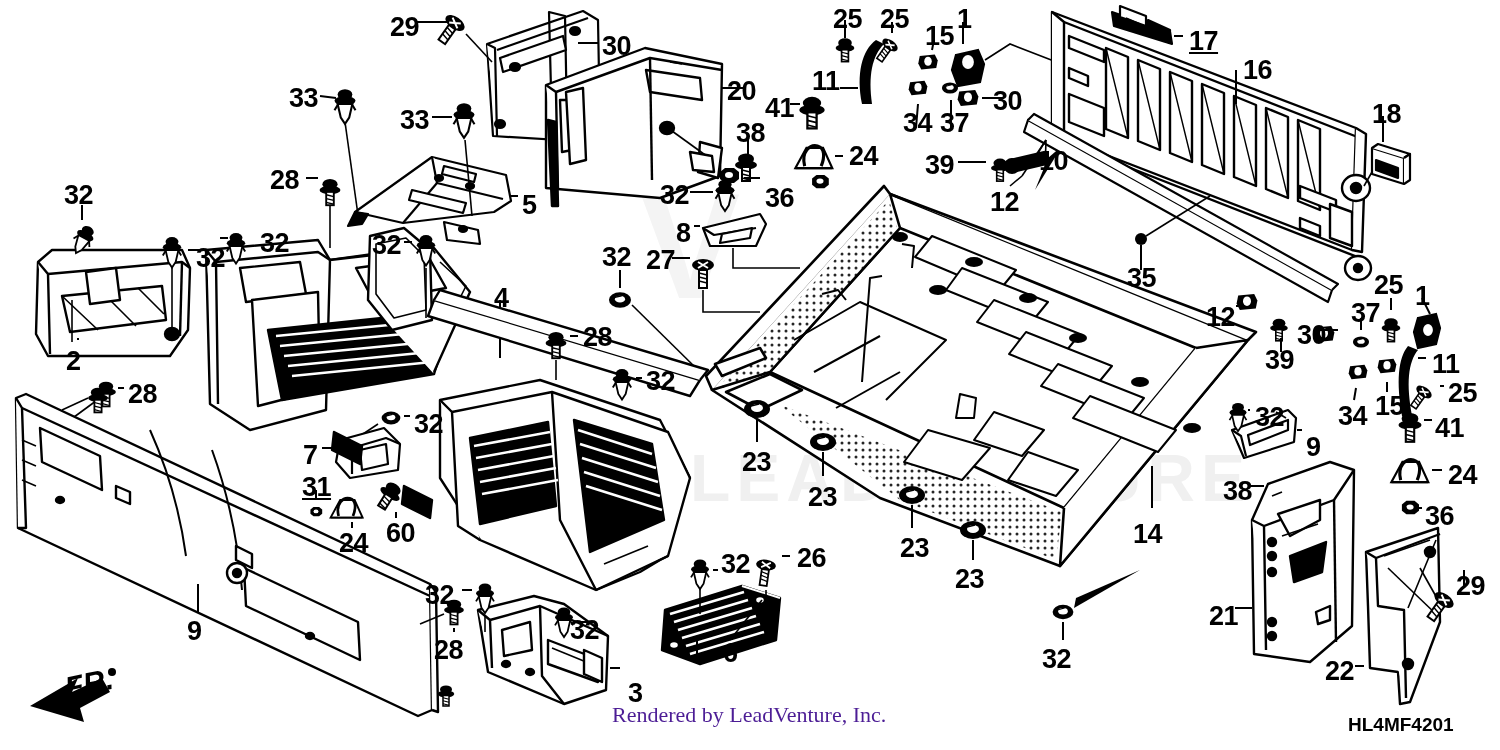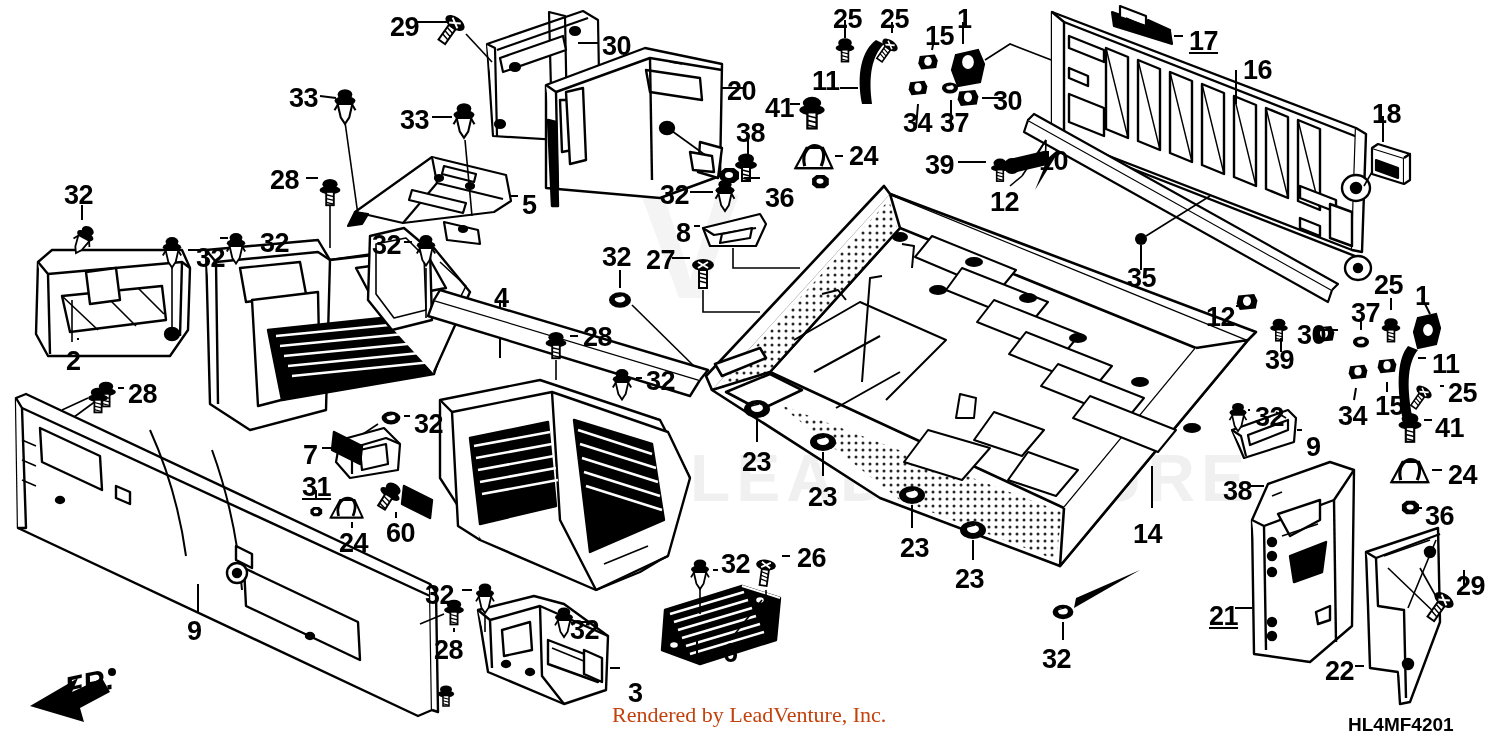--- a/index.html
+++ b/index.html
@@ -35,21 +35,21 @@
   }
   #wm-logo{
     left:640px; top:160px;
     font-size:150px;
     color:#f4f4f4;
   }
   #footer-credit{
     position:absolute;
     left:612px; top:702px;
     font-size:22px;
-    color:#c2410c;
+    color:#4c1d95;
     font-family:"Liberation Serif", serif;
   }
   #diagram-code{
     position:absolute;
     left:1348px; top:714px;
     font-size:19px;
     font-weight:700;
     color:#000;
     font-family:"Liberation Sans", sans-serif;
     letter-spacing:0px;
@@ -799,21 +799,21 @@
       <div class="callout" style="left: 1425px; top: 503px;">36</div>
       <div class="callout" style="left: 386px; top: 520px;">60</div>
       <div class="callout" style="left: 339px; top: 530px;">24</div>
       <div class="callout" style="left: 1133px; top: 521px;">14</div>
       <div class="callout" style="left: 721px; top: 551px;">32</div>
       <div class="callout" style="left: 797px; top: 545px;">26</div>
       <div class="callout" style="left: 955px; top: 566px;">23</div>
       <div class="callout" style="left: 1456px; top: 573px;">29</div>
       <div class="callout" style="left: 425px; top: 582px;">32</div>
       <div class="callout" style="left: 570px; top: 617px;">32</div>
-      <div class="callout" style="left: 1209px; top: 603px; text-decoration: underline;">21</div>
+      <div class="callout" style="left: 1209px; top: 603px;">21</div>
       <div class="callout" style="left: 187px; top: 618px;">9</div>
       <div class="callout" style="left: 434px; top: 637px;">28</div>
       <div class="callout" style="left: 1042px; top: 646px;">32</div>
       <div class="callout" style="left: 723px; top: 640px;">6</div>
       <div class="callout" style="left: 628px; top: 680px;">3</div>
       <div class="callout" style="left: 1325px; top: 658px;">22</div>
     </div>
 
   <div id="fr-label">FR.</div>
   <div id="footer-credit">Rendered by LeadVenture, Inc.</div>

